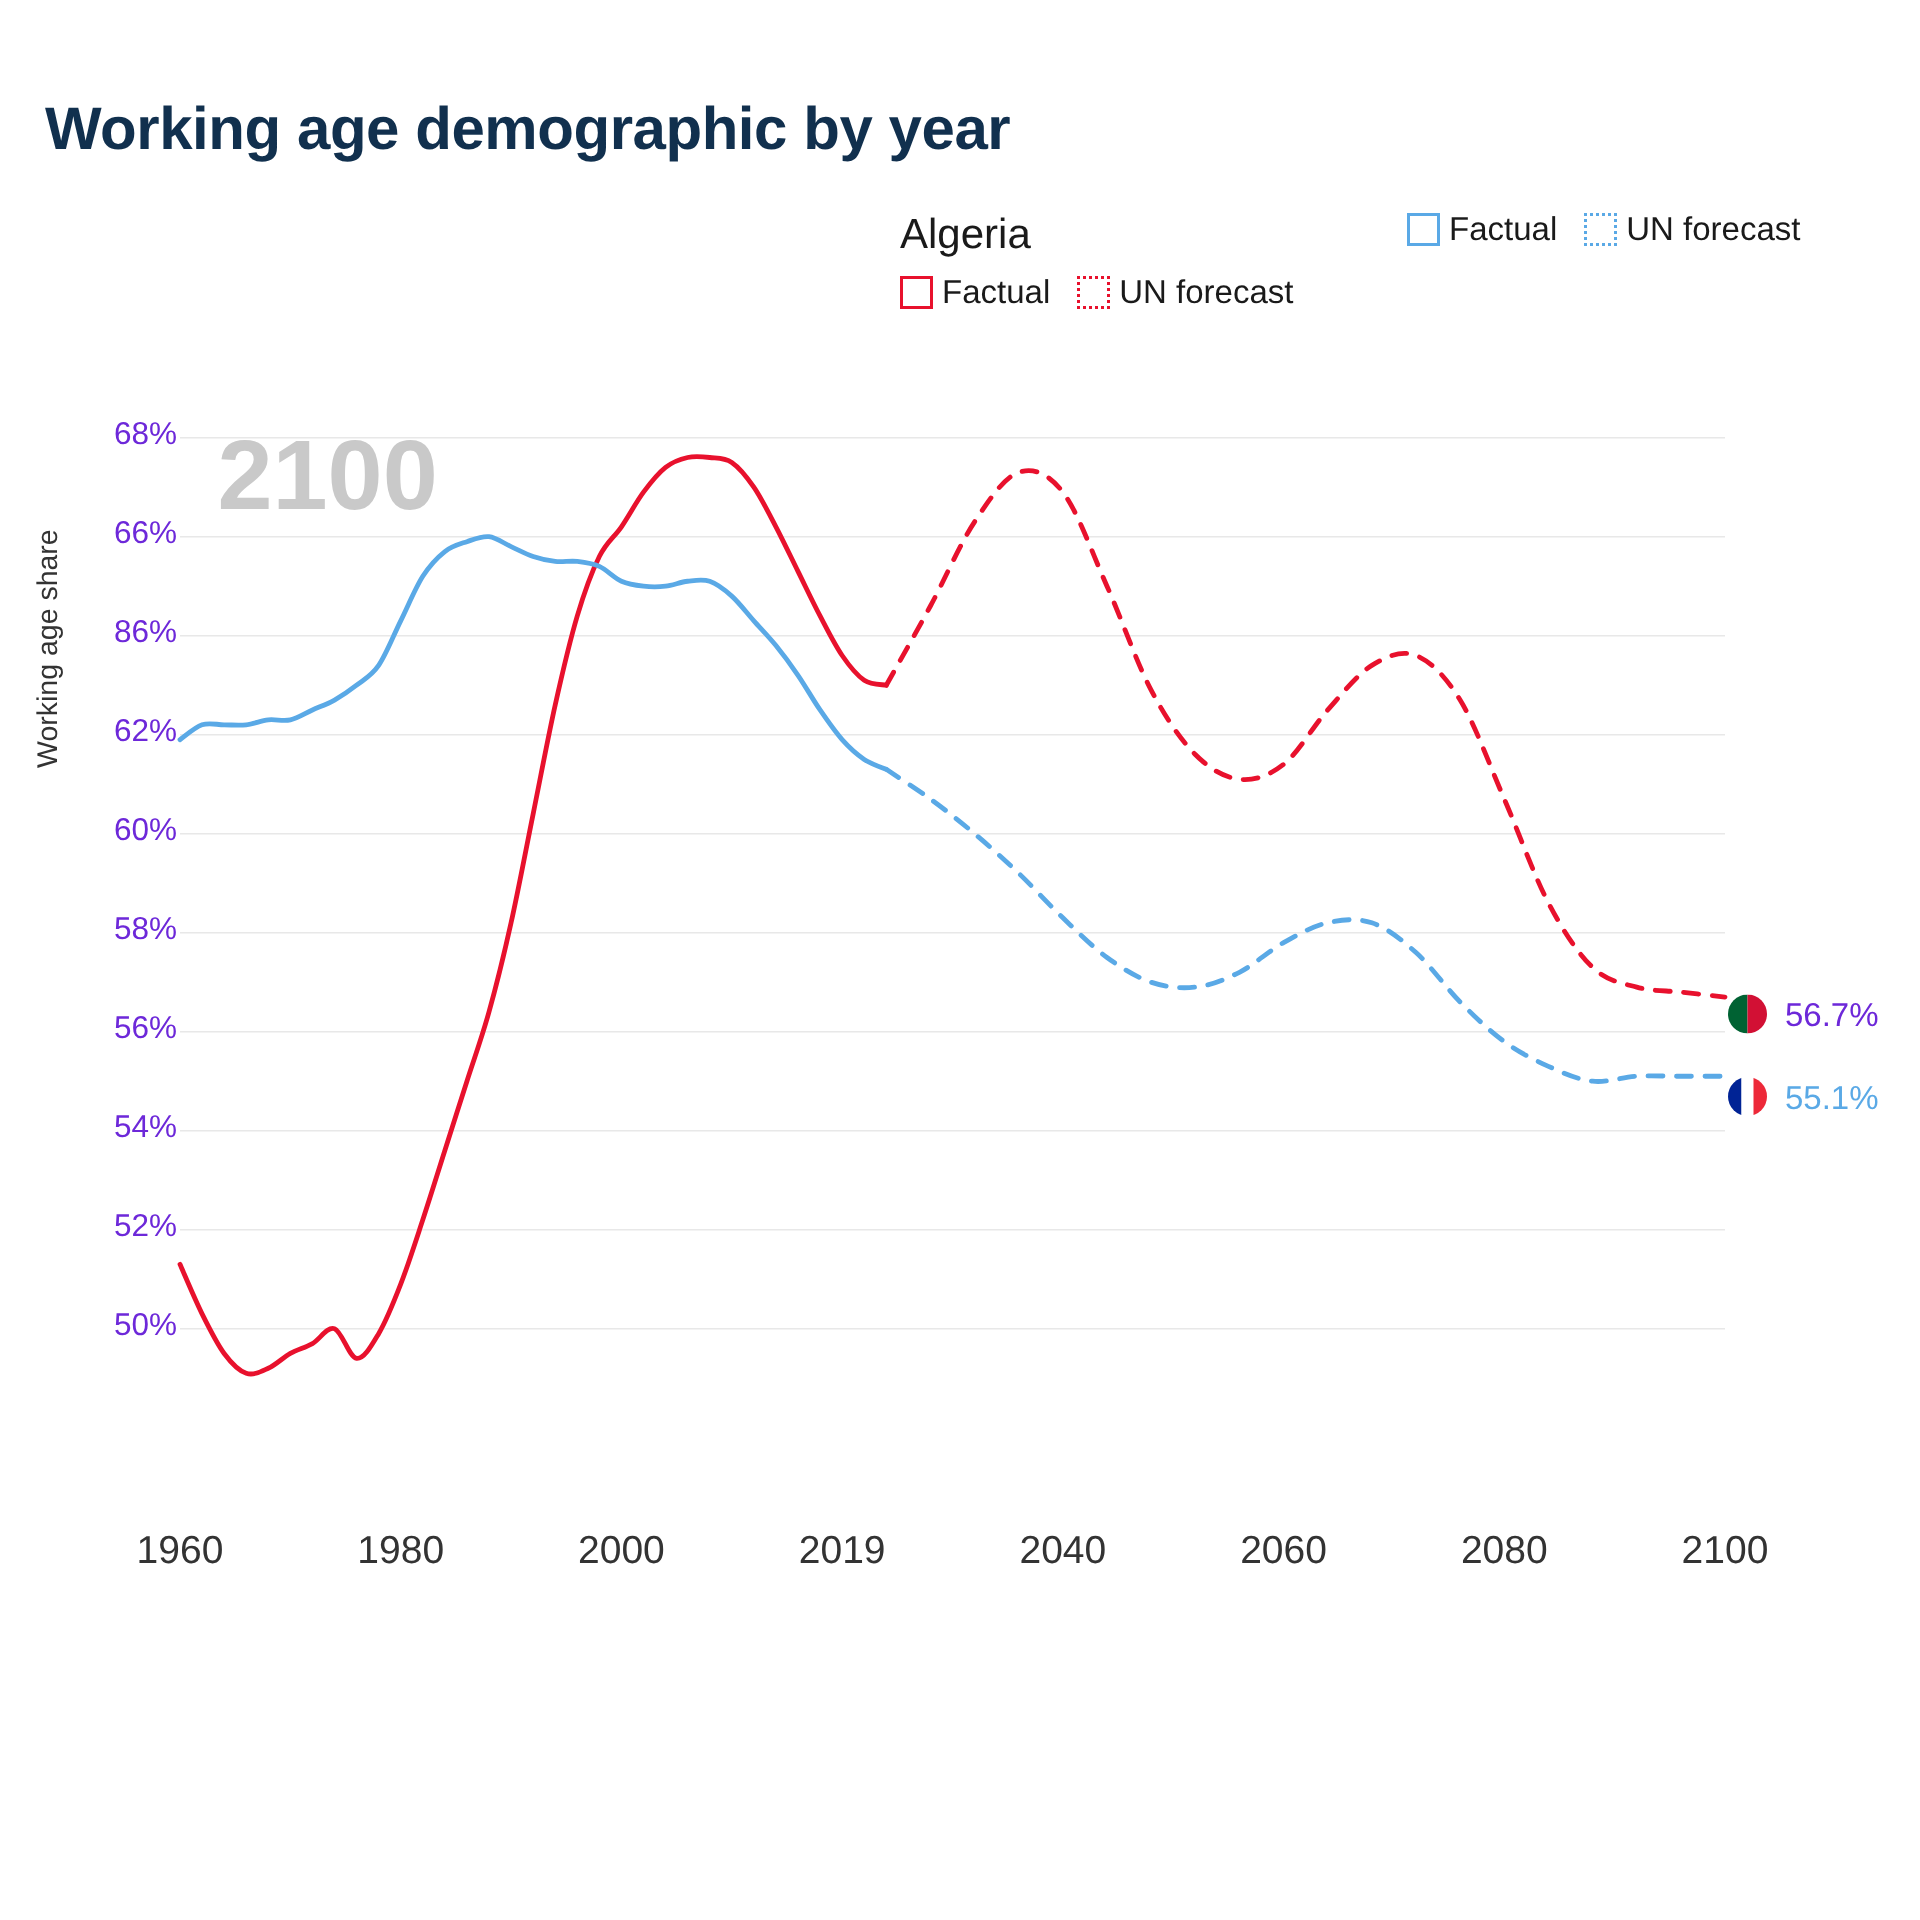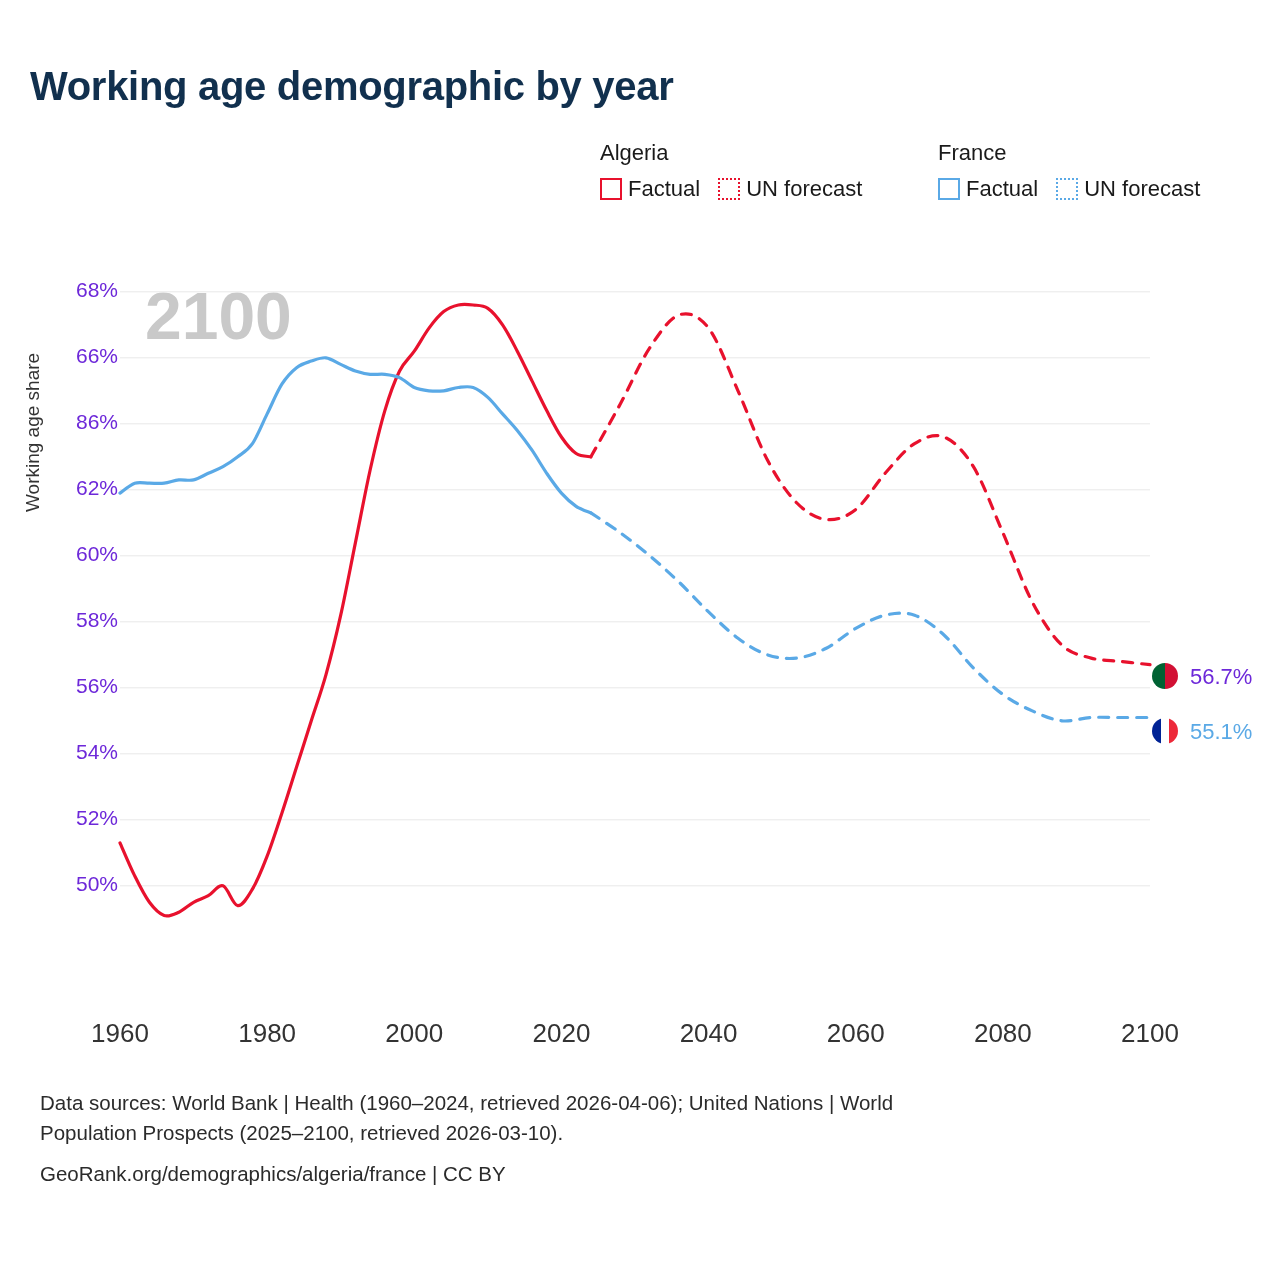--- a/index.html
+++ b/index.html
@@ -37,21 +37,21 @@
     width: 660px;
     height: 90px;
   }
   .legend-group {
     position: absolute;
     top: 0;
   }
   .legend-group.algeria { left: 0px; }
   .legend-group.france  { left: 338px; }
   .legend-country {
-    font-size: 22px;
+    font-size: 28px;
     color: #1a1a1a;
     margin-bottom: 10px;
     white-space: nowrap;
   }
   .legend-row {
     display: flex;
     align-items: center;
     gap: 0px;
   }
   .legend-item {
@@ -162,21 +162,20 @@
           <span class="legend-label">Factual</span>
         </div>
         <div class="legend-item">
           <span class="legend-swatch sw-dot-red"></span>
           <span class="legend-label">UN forecast</span>
         </div>
       </div>
     </div>
 
     <div class="legend-group france">
-      <div class="legend-country">France</div>
       <div class="legend-row">
         <div class="legend-item">
           <span class="legend-swatch sw-solid-blue"></span>
           <span class="legend-label">Factual</span>
         </div>
         <div class="legend-item">
           <span class="legend-swatch sw-dot-blue"></span>
           <span class="legend-label">UN forecast</span>
         </div>
       </div>
@@ -214,39 +213,34 @@
       <div class="ytick" style="top: 541.8px;">60%</div>
       <div class="ytick" style="top: 475.8px;">62%</div>
       <div class="ytick" style="top: 409.8px;">86%</div>
       <div class="ytick" style="top: 343.8px;">66%</div>
       <div class="ytick" style="top: 277.8px;">68%</div>
     </div>
   <div id="xtick-container">
       <div class="xtick" style="left: 75px;">1960</div>
       <div class="xtick" style="left: 222.143px;">1980</div>
       <div class="xtick" style="left: 369.286px;">2000</div>
-      <div class="xtick" style="left: 516.429px;">2020</div>
+      <div class="xtick" style="left: 516.429px;">2019</div>
       <div class="xtick" style="left: 663.571px;">2040</div>
       <div class="xtick" style="left: 810.714px;">2060</div>
       <div class="xtick" style="left: 957.857px;">2080</div>
       <div class="xtick" style="left: 1105px;">2100</div>
     </div>
 
   <div class="flag algeria">
     <span style="width:50%;background:#006233;"></span>
       <span style="width:50%;background:#d21034;"></span>
   </div>
   <div class="end-label algeria">56.7%</div>
 
   <div class="flag france">
     <span style="width:34%;background:#002395;"></span>
       <span style="width:33%;background:#ffffff;"></span>
       <span style="width:33%;background:#ed2939;"></span>
   </div>
   <div class="end-label france">55.1%</div>
 
-  <div class="footer">
-    <div>Data sources: World Bank | Health (1960–2024, retrieved 2026-04-06); United Nations | World</div>
-    <div class="src-line2">Population Prospects (2025–2100, retrieved 2026-03-10).</div>
-    <div class="attrib">GeoRank.org/demographics/algeria/france | CC BY</div>
-  </div>
 
 </div>
 
 </body></html>

